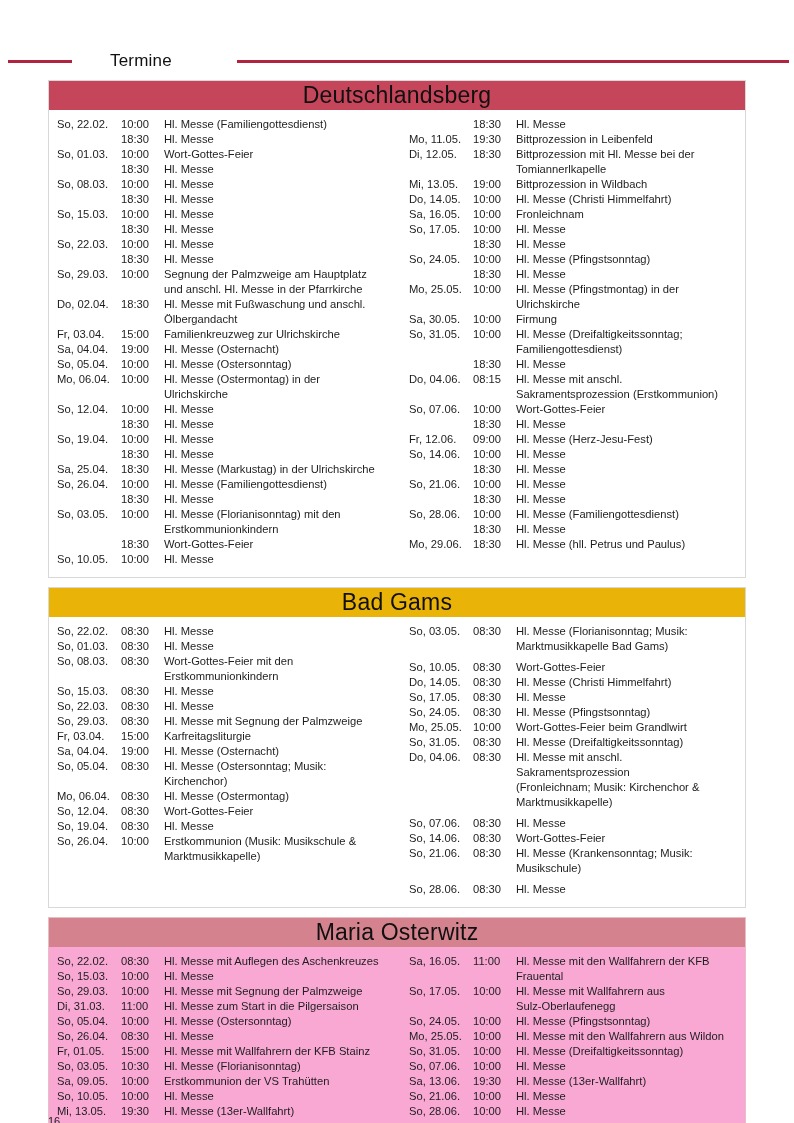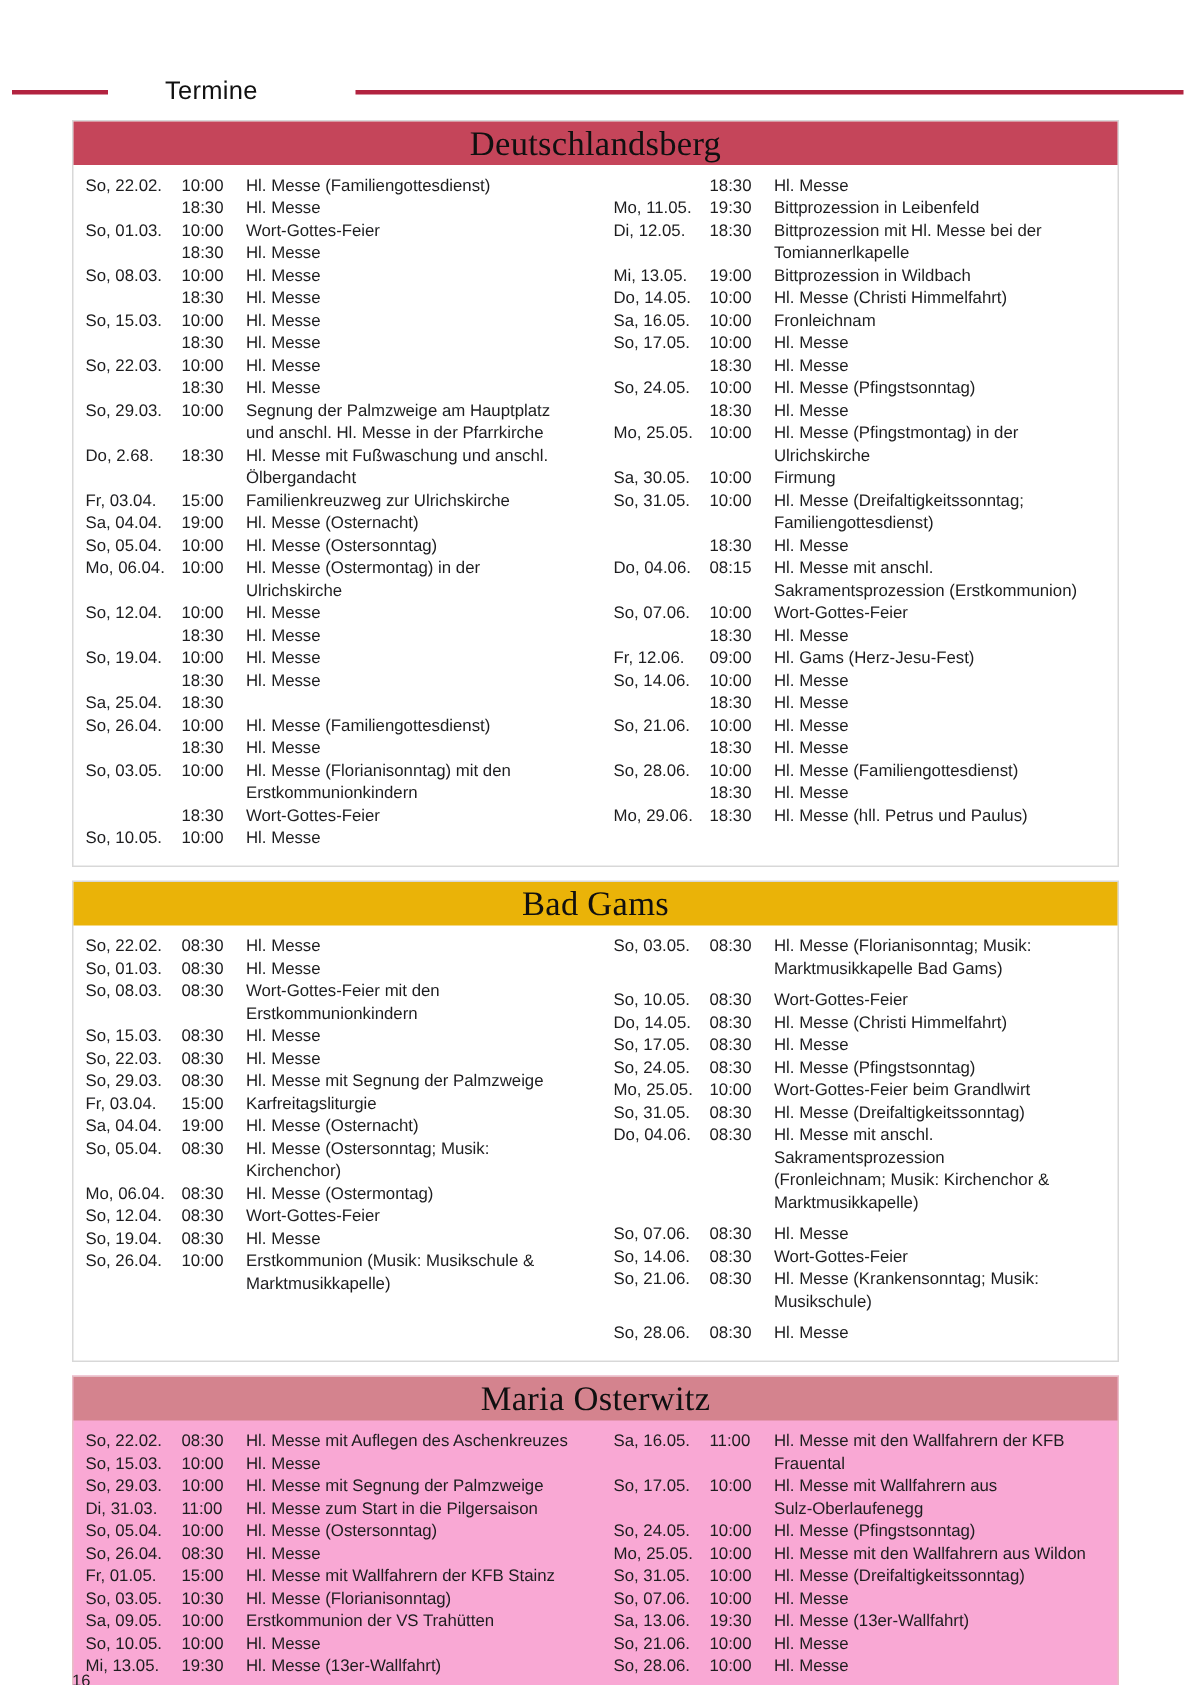--- a/index.html
+++ b/index.html
@@ -20,21 +20,21 @@
   .rule-right { left: 237px; right: 5px; }
   .page-tag {
     position: absolute; left: 110px; top: 35px;
     font-size: 17px; color: #111; letter-spacing: 0.2px;
   }
   
   .section { margin: 0 48px 9px 48px; border: 1px solid #d8d8d8; background: #fff; }
   .section-pink { background: #f9a8d4; border-color: #e6bfc5; }
   .banner {
     height: 29px; line-height: 29px; text-align: center;
-    font-size: 23px; font-weight: 500; color: #101010; letter-spacing: 0.2px; font-family: Liberation Serif, serif;
+    font-size: 23px; font-weight: 500; color: #101010; letter-spacing: 0.2px;
   }
   .banner-red  { background: #c5455a; }
   .banner-gray { background: #eab308; }
   .banner-pink { background: #d4838e; }
   .section-body { display: flex; padding: 7px 4px 10px 8px; }
   .col { display: flex; flex-direction: column; }
   .col-left  { width: 352px; }
   .col-right { width: 330px; }
   .row { display: flex; align-items: flex-start; }
   .row.gap { margin-top: 6px; }
@@ -109,21 +109,21 @@
             <span class="time">18:30</span>
             <span class="desc">Hl. Messe</span>
           </div>
           <div class="row">
             <span class="date">So, 29.03.</span>
             <span class="time">10:00</span>
             <span class="desc">Segnung der Palmzweige am Hauptplatz
 und anschl. Hl. Messe in der Pfarrkirche</span>
           </div>
           <div class="row">
-            <span class="date">Do, 2.68.</span>
+            <span class="date">Do, 02.04.</span>
             <span class="time">18:30</span>
             <span class="desc">Hl. Messe mit Fußwaschung und anschl.
 Ölbergandacht</span>
           </div>
           <div class="row">
             <span class="date">Fr, 03.04.</span>
             <span class="time">15:00</span>
             <span class="desc">Familienkreuzweg zur Ulrichskirche</span>
           </div>
           <div class="row">
@@ -158,20 +158,21 @@
             <span class="desc">Hl. Messe</span>
           </div>
           <div class="row">
             <span class="date"></span>
             <span class="time">18:30</span>
             <span class="desc">Hl. Messe</span>
           </div>
           <div class="row">
             <span class="date">Sa, 25.04.</span>
             <span class="time">18:30</span>
+            <span class="desc">Hl. Messe (Markustag) in der Ulrichskirche</span>
           </div>
           <div class="row">
             <span class="date">So, 26.04.</span>
             <span class="time">10:00</span>
             <span class="desc">Hl. Messe (Familiengottesdienst)</span>
           </div>
           <div class="row">
             <span class="date"></span>
             <span class="time">18:30</span>
             <span class="desc">Hl. Messe</span>
@@ -279,21 +280,21 @@
             <span class="desc">Wort-Gottes-Feier</span>
           </div>
           <div class="row">
             <span class="date"></span>
             <span class="time">18:30</span>
             <span class="desc">Hl. Messe</span>
           </div>
           <div class="row">
             <span class="date">Fr, 12.06.</span>
             <span class="time">09:00</span>
-            <span class="desc">Hl. Gams (Herz-Jesu-Fest)</span>
+            <span class="desc">Hl. Messe (Herz-Jesu-Fest)</span>
           </div>
           <div class="row">
             <span class="date">So, 14.06.</span>
             <span class="time">10:00</span>
             <span class="desc">Hl. Messe</span>
           </div>
           <div class="row">
             <span class="date"></span>
             <span class="time">18:30</span>
             <span class="desc">Hl. Messe</span>

